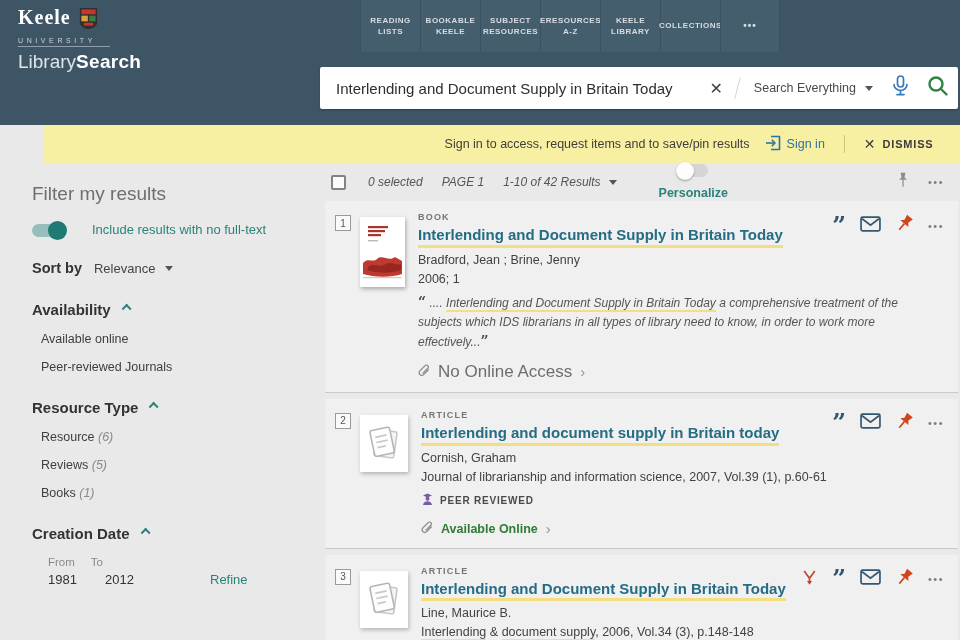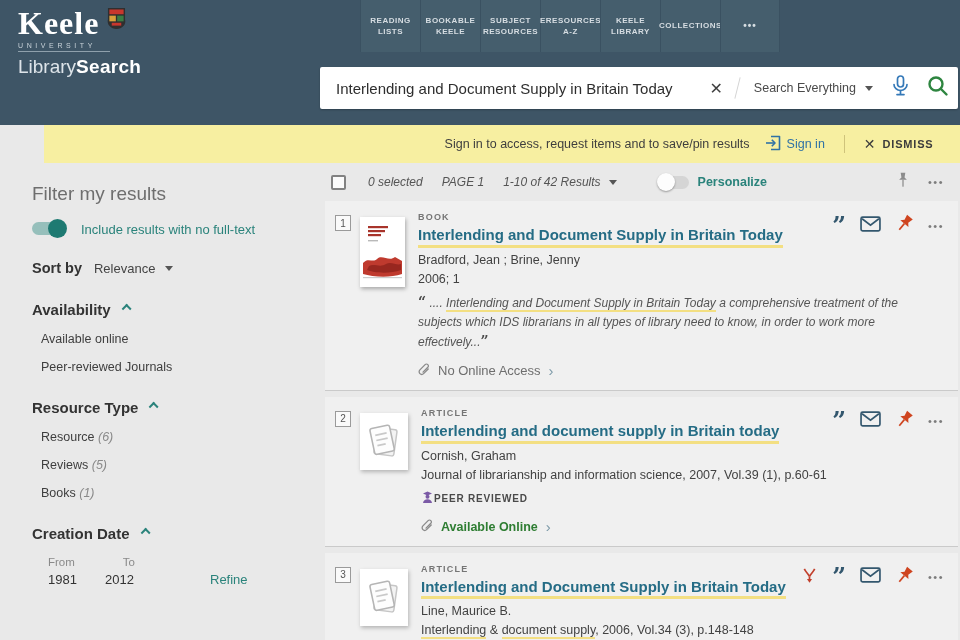--- a/index.html
+++ b/index.html
@@ -3,21 +3,21 @@
 <meta charset="utf-8">
 <style>
   * { margin:0; padding:0; box-sizing:border-box; }
   html,body { width:960px; height:640px; overflow:hidden; }
   body { font-family:"Liberation Sans", sans-serif; background:#e9e9e9; position:relative; }
 
   
   .header { position:absolute; top:0; left:0; width:960px; height:125px; background:#3e5566; }
   .logo { position:absolute; left:18px; top:7px; color:#fff; }
   .logo-top { display:flex; align-items:flex-start; gap:8px; }
-  .logo-keele { font-family:"Liberation Serif", serif; font-weight:bold; font-size:32px; letter-spacing:1px; line-height:1; }
+  .logo-keele { font-family:"Liberation Serif", serif; font-weight:bold; font-size:20px; letter-spacing:1px; line-height:1; }
   .logo-univ { font-size:7px; letter-spacing:3.6px; color:#c9d3da; margin-top:3px; border-bottom:1px solid #8fa0ac; padding-bottom:2px; width:92px; }
   .logo-ls { font-size:19px; margin-top:4px; color:#dde4e9; font-weight:300; }
   .logo-ls b { color:#fff; font-weight:700; letter-spacing:.3px; }
 
   .nav { position:absolute; left:360px; top:0; height:52px; display:flex; }
   .nav-item { width:60px; background:#455e6d; border-left:1px solid #3a5161; color:#d6dde2;
     font-size:8px; font-weight:bold; letter-spacing:.5px; line-height:1.4; text-align:center;
     display:flex; align-items:center; justify-content:center; padding:0 3px; cursor:pointer; }
   .nav-item:last-child { border-right:1px solid #3a5161; font-size:10px; letter-spacing:1px; }
 
@@ -40,77 +40,77 @@
   .banner-msg { font-size:12.5px; color:#3e3e3e; }
   .signin-link { display:flex; align-items:center; gap:6px; color:#2f72a5; font-size:12.5px; cursor:pointer; }
   .banner-vdiv { width:1px; height:18px; background:#cfc37b; margin:0 4px; }
   .dismiss { display:flex; align-items:center; gap:7px; cursor:pointer; color:#3c3c3c; }
   .dismiss-x { font-size:14px; }
   .dismiss-label { font-size:11px; font-weight:bold; letter-spacing:.8px; }
 
   
   .sidebar { position:absolute; left:0; top:163px; width:320px; bottom:0; padding:20px 10px 0 32px; }
   .filter-title { font-size:19px; color:#6e6e6e; font-weight:400; }
-  .fulltext-row { margin-top:17px; display:flex; align-items:flex-start; gap:17px; cursor:pointer; }
+  .fulltext-row { margin-top:17px; display:flex; align-items:flex-end; gap:28px; cursor:pointer; }
   .fulltext-label { color:#2a837b; font-size:13px; }
   .toggle-on { position:relative; width:32px; height:13px; background:#96bfbb; border-radius:7px; flex:none; }
   .toggle-on .knob { position:absolute; right:-3px; top:-3px; width:19px; height:19px; border-radius:50%; background:#1e7a72; }
   .toggle-off { position:relative; width:30px; height:13px; background:#d5d5d5; border-radius:7px; flex:none; }
   .toggle-off .knob { position:absolute; left:-2px; top:-2.5px; width:18px; height:18px; border-radius:50%;
     background:#fdfdfd; box-shadow:0 1px 2px rgba(0,0,0,.35); }
 
   .sort-row { margin-top:23px; display:flex; align-items:center; gap:12px; }
   .sort-label { font-size:14.5px; font-weight:bold; color:#333; }
   .sort-value { font-size:13px; color:#444; display:flex; align-items:center; gap:10px; cursor:pointer; }
 
   .fsec-title { margin-top:25px; display:flex; align-items:center; gap:10px; font-size:15px;
     font-weight:bold; color:#333; cursor:pointer; }
   .chev { width:7px; height:7px; border-left:2px solid #2a837b; border-bottom:2px solid #2a837b; display:inline-block; }
   .chev.up { transform:rotate(135deg) translate(-2px,-1px); }
   .fitem { margin:14px 0 0 9px; font-size:12.5px; color:#3e3e3e; cursor:pointer; }
   .fcount { font-style:italic; color:#8a8a8a; }
-  .cd-labels { display:flex; margin:14px 0 0 16px; gap:48px; font-size:11.5px; color:#8a8a8a; }
+  .cd-labels { display:flex; margin:14px 0 0 16px; gap:16px; font-size:11.5px; color:#8a8a8a; }
   .cd-values { display:flex; margin:4px 0 0 16px; align-items:baseline; }
   .cd-val { font-size:13px; color:#333; width:57px; }
   .refine-link { font-size:13px; color:#2a837b; margin-left:48px; cursor:pointer; }
 
   
   .results { position:absolute; left:325px; top:163px; width:633px; bottom:0; }
   .rheader { height:38px; display:flex; align-items:center; padding:0 14px 0 6px; }
   .rh-it { font-style:italic; font-size:12px; color:#555; }
   .checkbox { width:15px; height:15px; border:2px solid #828282; border-radius:2px; background:#fbfbfb; cursor:pointer; }
   .rh-sel { margin-left:22px; }
   .rh-page { margin-left:19px; }
   .rh-range { margin-left:19px; display:flex; align-items:center; gap:8px; cursor:pointer; }
-  .rh-personalize { margin-left:42px; display:flex; align-items:center; gap:9px; cursor:pointer; }
+  .rh-personalize { margin-left:42px; display:flex; align-items:center; gap:9px; cursor:pointer;flex-direction:column; }
   .personalize-label { color:#2a837b; font-size:12.5px; font-weight:bold; }
   .rh-right { margin-left:auto; display:flex; align-items:center; gap:18px; }
   .dots { color:#7c7c7c; font-size:11px; letter-spacing:1.5px; cursor:pointer; }
 
   .card { position:relative; background:#f0f0f0; margin-bottom:7px; display:flex;
     padding:11px 14px 10px 10px; box-shadow:0 1px 0 rgba(0,0,0,.13); }
   .badge { width:16px; height:16px; flex:none; border:1px solid #9a9a9a; background:#fafafa; color:#555;
     font-size:10px; display:flex; align-items:center; justify-content:center; margin-top:3px; }
   .thumb { flex:none; margin:5px 13px 0 9px; }
   .thumb-book { width:45px; height:70px; background:#fff; box-shadow:1px 2px 4px rgba(0,0,0,.3); }
   .thumb-article { width:48px; height:57px; background:#fff; box-shadow:1px 2px 4px rgba(0,0,0,.25);
     display:flex; align-items:center; justify-content:center; }
   .cmain { flex:1; min-width:0; }
   .rtype { font-size:9px; font-weight:bold; letter-spacing:1.2px; color:#757575; }
   .rtitle { display:inline-block; margin-top:4px; font-size:15px; font-weight:bold; color:#256c85;
     border-bottom:3px solid #f3df82; line-height:1.25; cursor:pointer; }
   .rline { margin-top:5px; font-size:12.5px; color:#424242; }
   .hl { border-bottom:2px solid #f3df82; }
   .snippet { margin-top:6px; font-size:12px; font-style:italic; color:#555; line-height:1.5; max-width:545px; }
   .qg { font-family:"DejaVu Serif", serif; font-weight:bold; font-style:normal; color:#4a4a4a; font-size:14px; }
-  .peer-row { margin-top:8px; display:flex; align-items:center; }
+  .peer-row { margin-top:8px; display:flex; align-items:center; gap:6px; }
   .peer-label { font-size:10px; font-weight:bold; letter-spacing:.8px; color:#4a4a4a; }
   .avail-row { margin-top:10px; display:flex; align-items:center; gap:8px; cursor:pointer; }
   .avail-online { font-size:12.5px; font-weight:bold; color:#2e7d32; }
-  .avail-none { font-size:13px; color:#6e6e6e; }
+  .avail-none { font-size:17px; color:#6e6e6e; }
   .chevr { color:#7d9aa8; font-size:15px; line-height:1; }
   .card-icons { position:absolute; top:13px; right:14px; display:flex; align-items:center; gap:14px; }
   .q-icon { font-family:"DejaVu Serif", serif; font-weight:bold; color:#33576e; font-size:24px;
     line-height:14px; height:14px; cursor:pointer; }
   .icon-btn { cursor:pointer; display:flex; align-items:center; }
 </style>
 </head>
 <body>
 
 <div class="header">

